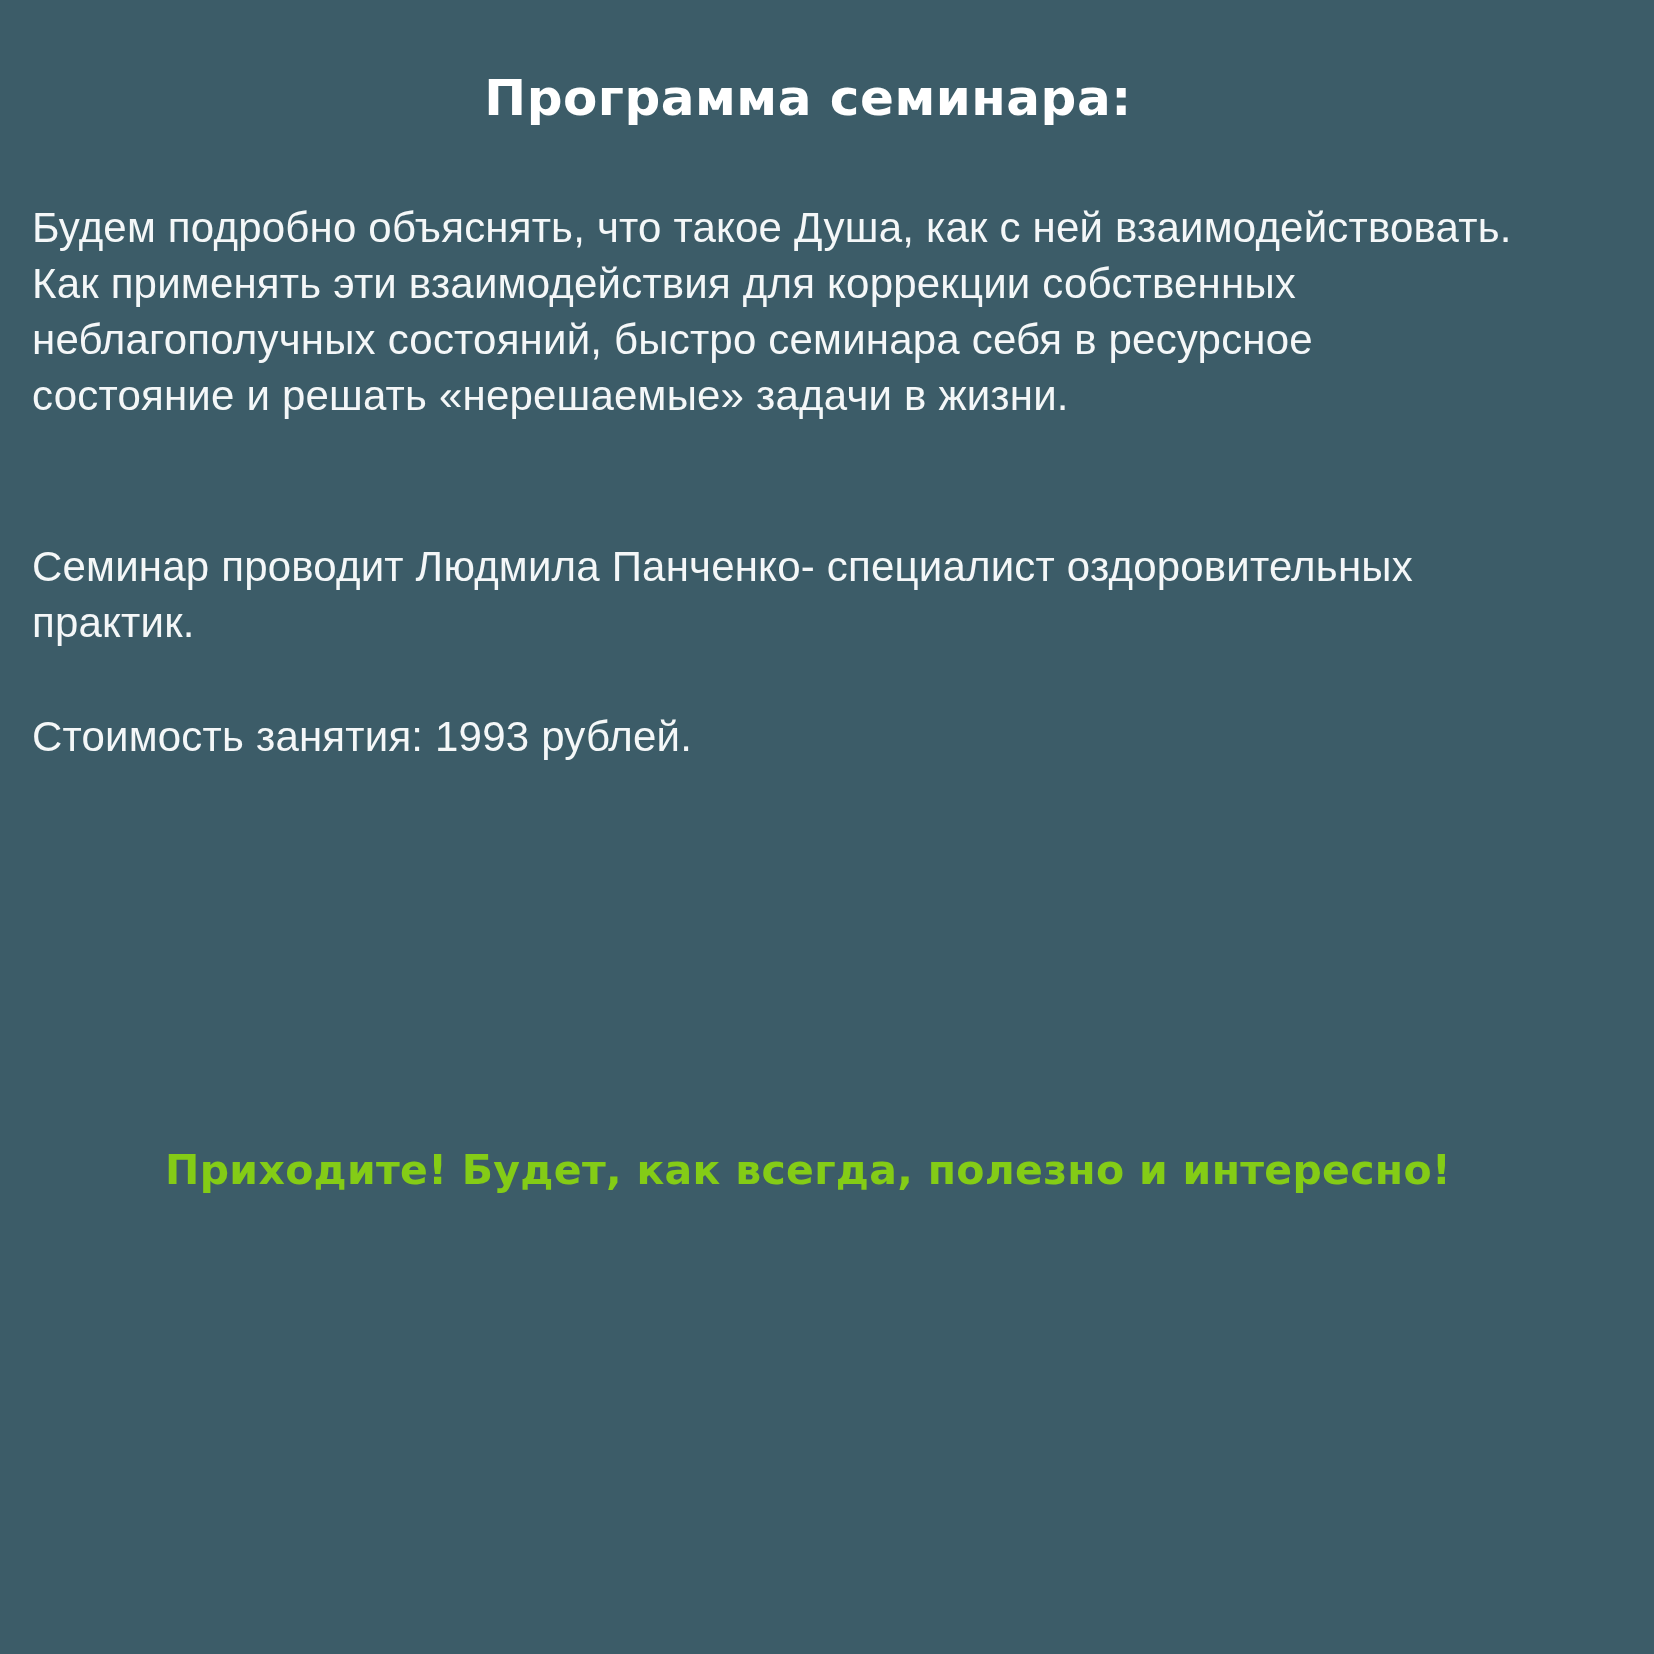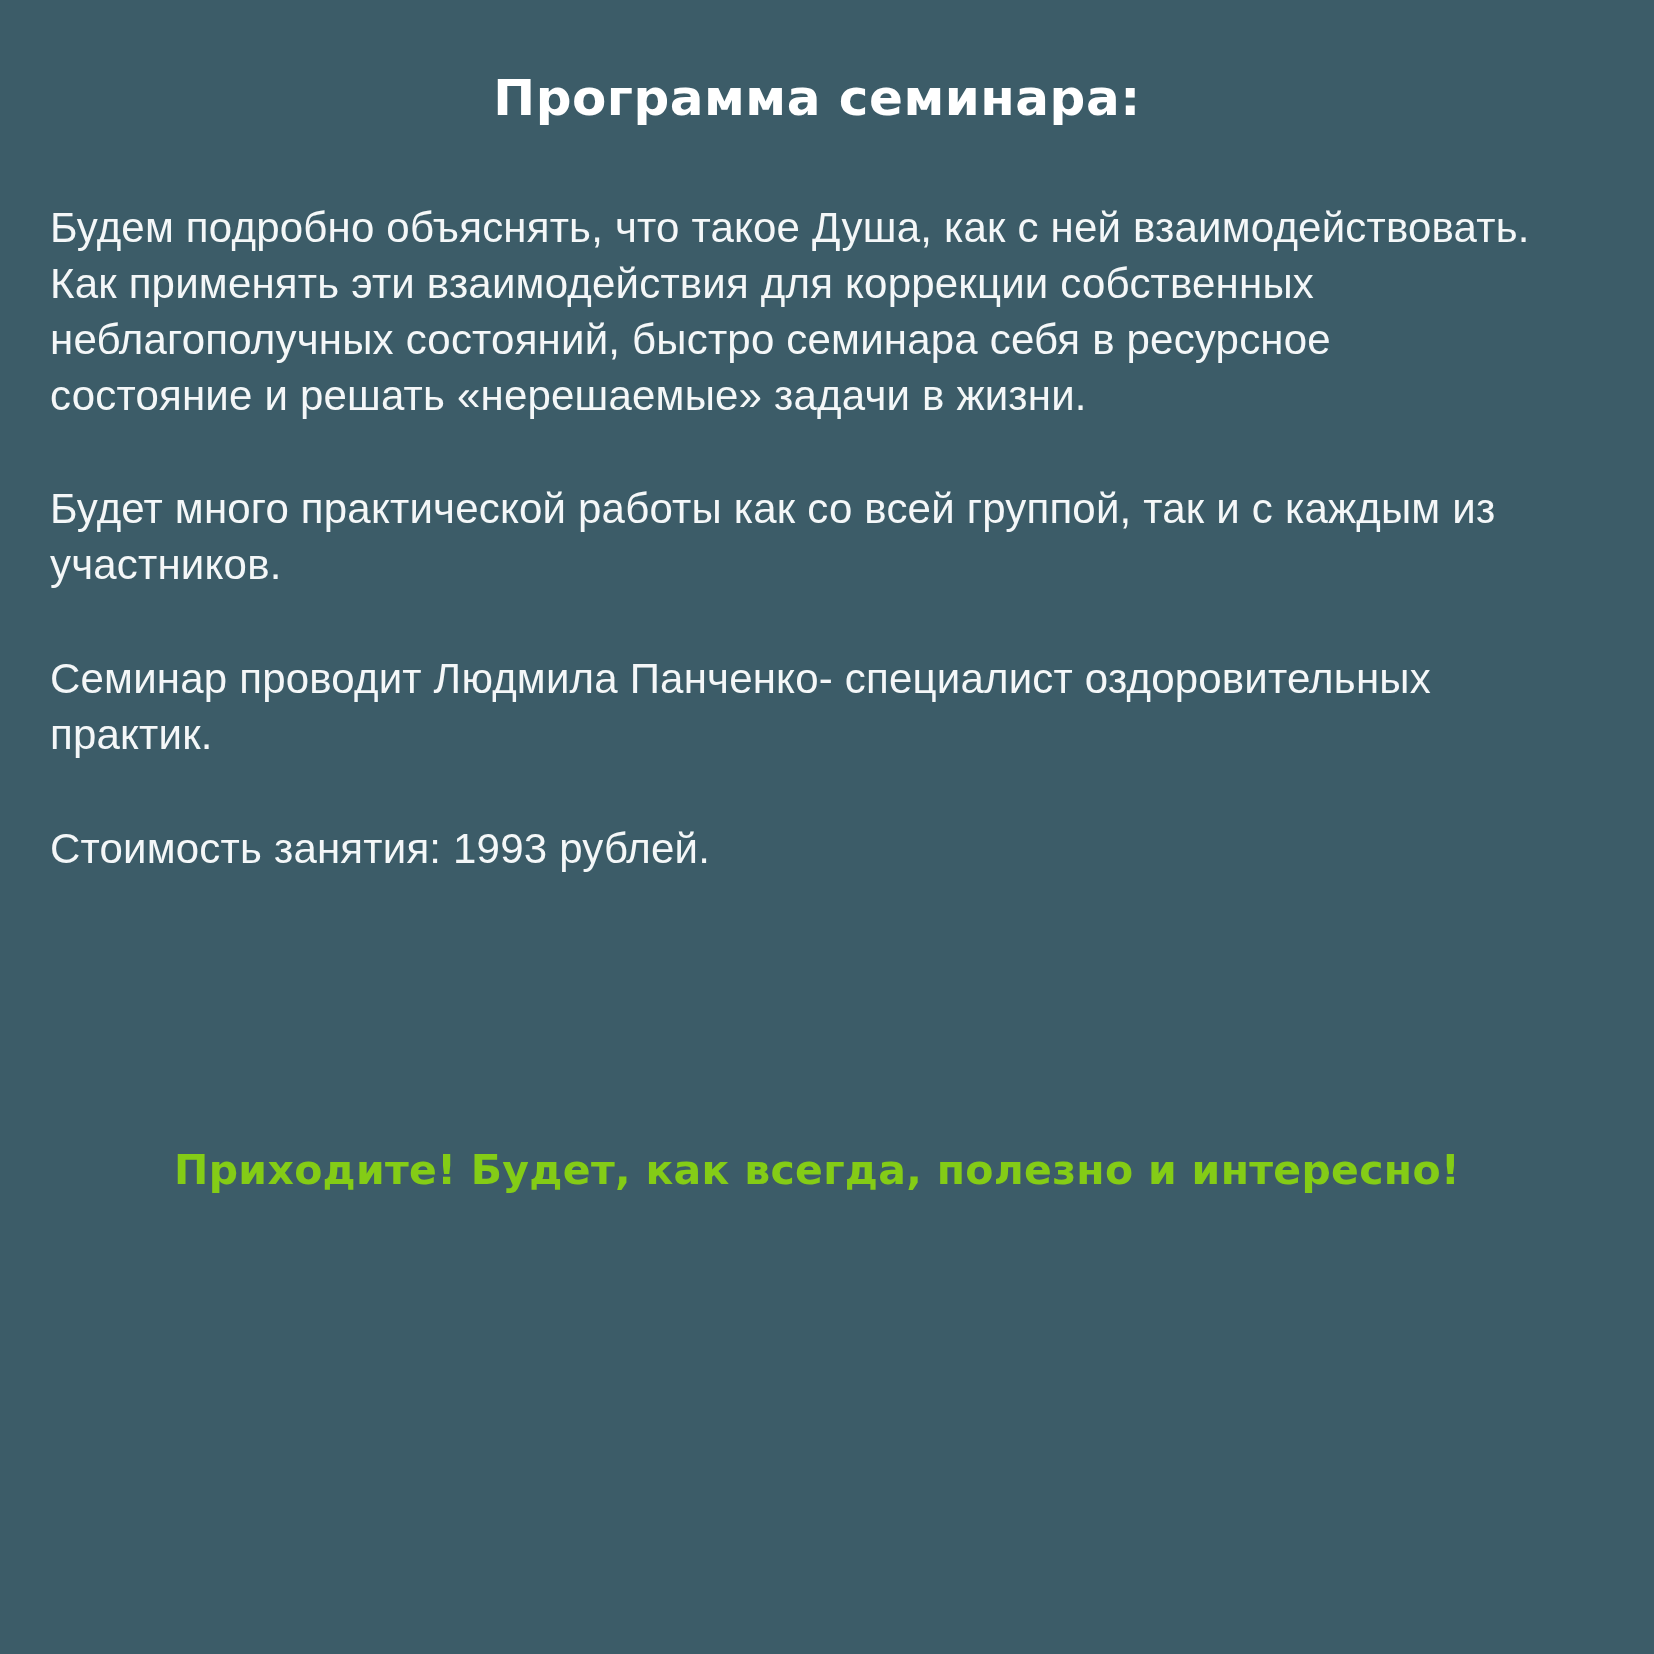--- a/index.html
+++ b/index.html
@@ -12,21 +12,21 @@
     height: 1654px;
     background: #3c5c68;
     font-family: "DejaVu Sans", sans-serif;
     color: #ffffff;
     overflow: hidden;
   }
   .poster {
     box-sizing: border-box;
     width: 1654px;
     height: 1486px;
-    padding: 56px 70px 40px 50px;
+    padding: 56px 70px 40px 32px;
     display: flex;
     flex-direction: column;
   }
   .title {
     text-align: center;
     font-family: "DejaVu Sans", sans-serif;
     font-weight: bold;
     font-size: 50px;
     letter-spacing: 0.5px;
     color: #ffffff;
@@ -71,21 +71,20 @@
 
   <h1 class="title">Программа семинара:</h1>
 
   <div class="body-block">
 
     <p class="para" style="white-space: pre-line;">Будем подробно объяснять, что такое Душа, как с ней взаимодействовать.
 Как применять эти взаимодействия для коррекции собственных неблагополучных состояний, быстро семинара себя в ресурсное состояние и решать «нерешаемые» задачи в жизни.</p>
 
     <div class="gap"></div>
 
-    <p class="para">Будет много практической работы как со всей группой, так и с каждым из участников.</p>
 
     <div class="gap"></div>
 
     <p class="para">Семинар проводит Людмила Панченко- специалист оздоровительных практик.</p>
 
     <div class="gap"></div>
 
     <p class="para">Стоимость занятия: 1993 рублей.</p>
 
   </div>

